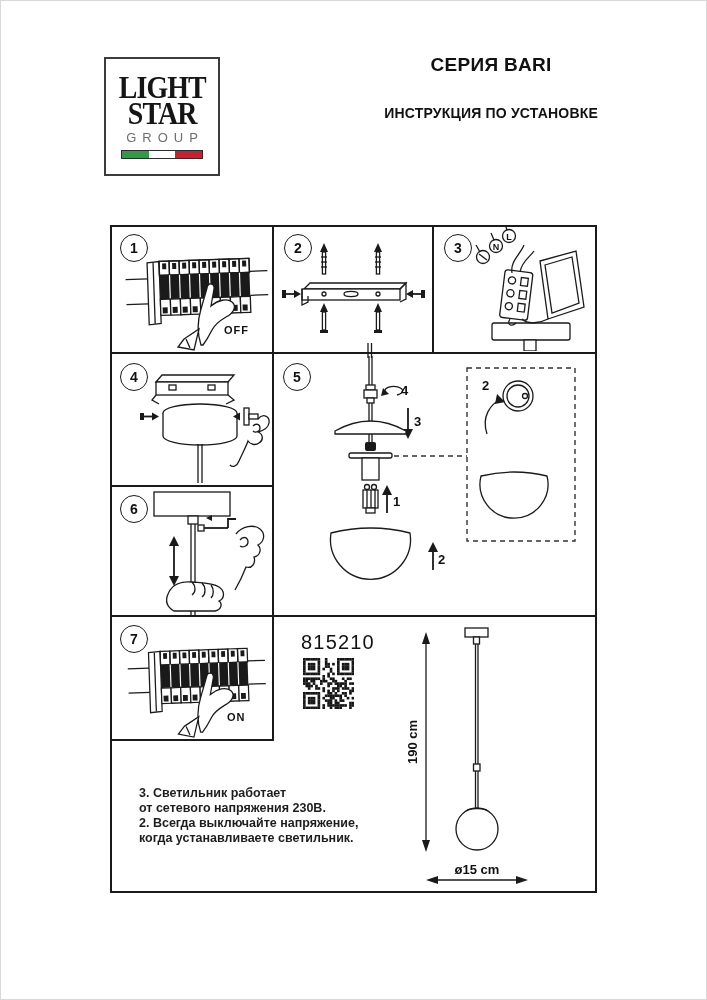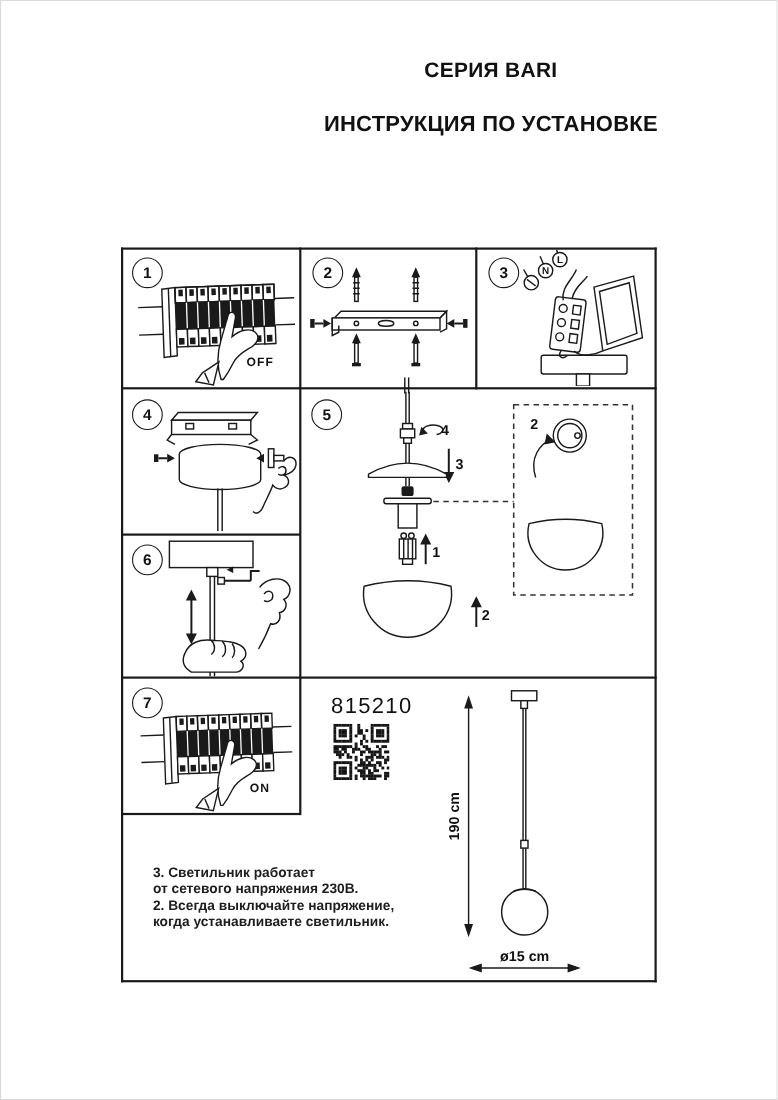--- a/index.html
+++ b/index.html
@@ -15,21 +15,21 @@
   .logo-word{font-family:"Liberation Serif",serif;font-weight:700;font-size:31px;
              line-height:26px;letter-spacing:-1px;transform:scaleX(.9);color:#151515;}
   .logo-group{font-size:13px;font-weight:400;letter-spacing:6px;text-indent:6px;
               color:#6e6e6e;margin-top:3px;}
   .logo-flag{margin-top:5px;width:80px;height:7px;border:1px solid #2c2c2c;display:flex;}
   .logo-flag span{flex:1;}
 
   
   .header{position:absolute;top:54px;right:109px;text-align:right;}
   .hline{font-size:19px;font-weight:700;line-height:22px;letter-spacing:.3px;text-align:center;}
-  .htitle{margin-top:26px;font-size:20px;font-weight:700;line-height:22px;letter-spacing:.2px;}
+  .htitle{margin-top:26px;font-size:14px;font-weight:700;line-height:22px;letter-spacing:.2px;}
 
   
   .gridline{position:absolute;background:#1a1a1a;}
   .panel{position:absolute;}
   .step-num{position:absolute;left:8px;top:7px;width:26px;height:26px;border:1.7px solid #1a1a1a;
             border-radius:50%;display:flex;align-items:center;justify-content:center;
             font-size:14px;font-weight:600;background:#fff;z-index:3;}
   .plabel{position:absolute;font-weight:600;z-index:3;}
   .switch-label{font-size:11px;letter-spacing:1px;font-weight:600;}
   .tiny-num{font-size:13px;font-weight:700;}
@@ -49,20 +49,30 @@
          font-weight:600;color:#1d1d1d;}
   .notes span{display:block;}
   .article-code{position:absolute;left:301px;top:631px;font-size:20px;font-weight:400;
                 letter-spacing:1.2px;}
 </style>
 </head>
 <body>
 
 <div class="page">
 
+  <div class="logo-box">
+    <div class="logo-word">LIGHT</div>
+    <div class="logo-word">STAR</div>
+    <div class="logo-group">GROUP</div>
+    <div class="logo-flag">
+      <span style="background:#2f9a47"></span>
+        <span style="background:#ffffff"></span>
+        <span style="background:#c8202f"></span>
+    </div>
+  </div>
 
   <div class="header">
     <div class="hline">СЕРИЯ BARI</div>
     <div class="htitle">
       <div>ИНСТРУКЦИЯ ПО УСТАНОВКЕ</div>
     </div>
   </div>
 
   <div class="gridline" style="left:110px;top:225px;width:487px;height:2px"></div>
   <div class="gridline" style="left:110px;top:891px;width:487px;height:2px"></div>

